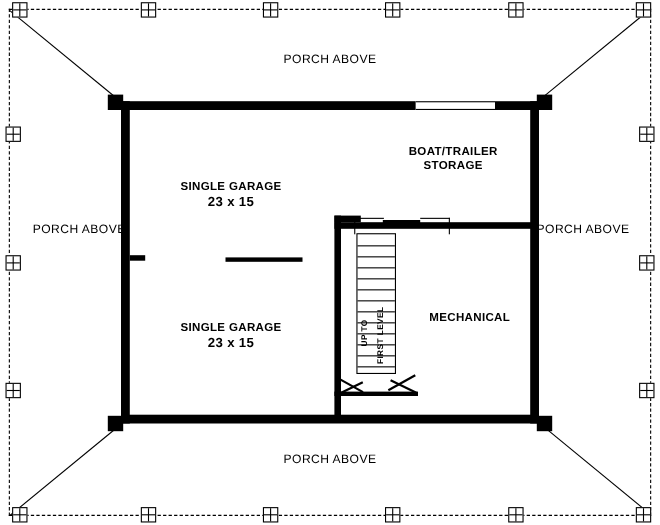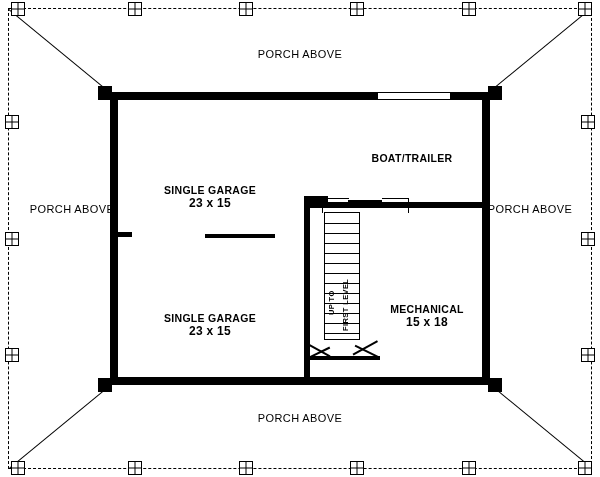--- a/index.html
+++ b/index.html
@@ -69,21 +69,20 @@
     text-align: center;
     line-height: 12px;
   }
   .label.big { font-size: 11px; }
   .room-label {
     text-align: center;
     font-weight: bold;
     color: #000;
     line-height: 13px;
     white-space: nowrap;
-    margin-top: 20px;
   }
   .room-name { font-size: 10.5px; letter-spacing: 0.3px; }
   .room-dim  { font-size: 12px; letter-spacing: 0.3px; }
 
   .vertical-text {
     writing-mode: vertical-rl;
     transform: rotate(180deg);
     font-size: 7.5px;
     font-weight: bold;
     letter-spacing: 0.4px;
@@ -234,20 +233,20 @@
     <div class="room-dim">23 x 15</div>
   </div>
 
   <div class="abs room-label" style="left:130px; top:292px; width:160px;">
     <div class="room-name">SINGLE GARAGE</div>
     <div class="room-dim">23 x 15</div>
   </div>
 
   <div class="abs room-label" style="left:337px; top:132px; width:150px;">
     <div class="room-name">BOAT/TRAILER</div>
+    <div class="room-name">STORAGE</div>
   </div>
 
   <div class="abs room-label" style="left:368px; top:283px; width:118px;">
     <div class="room-name">MECHANICAL</div>
-    <div class="room-dim">15 x 18</div>
   </div>
 
 </div>
 
 </body></html>

